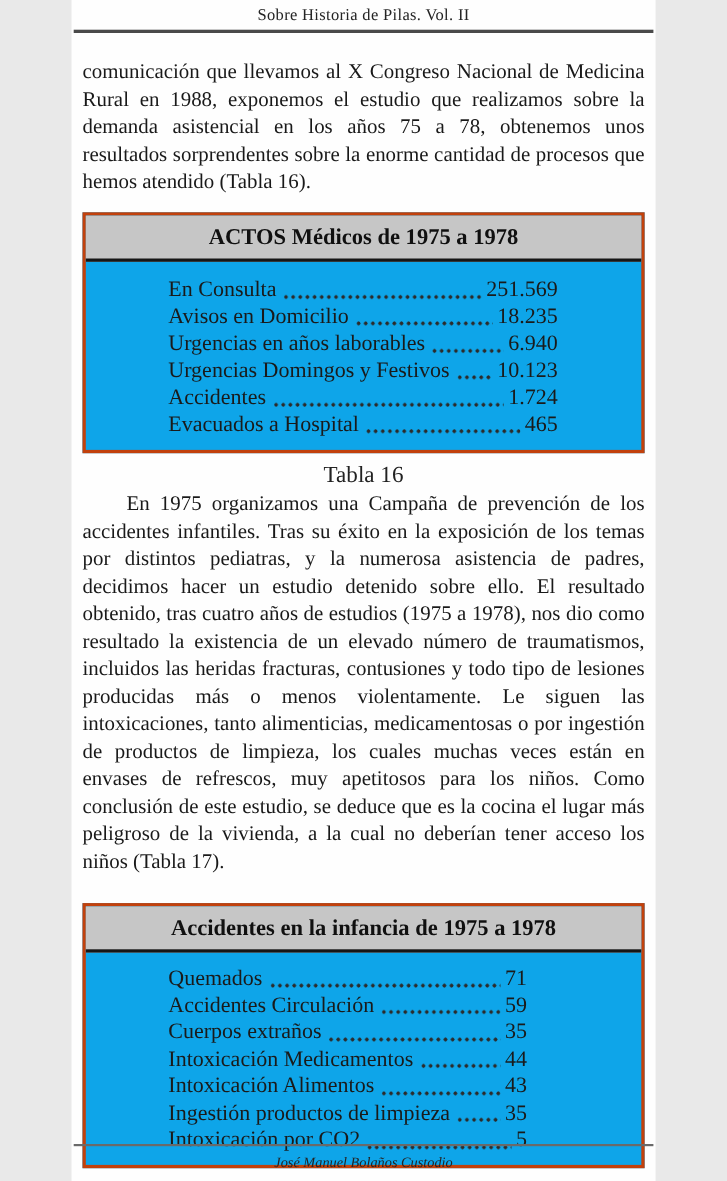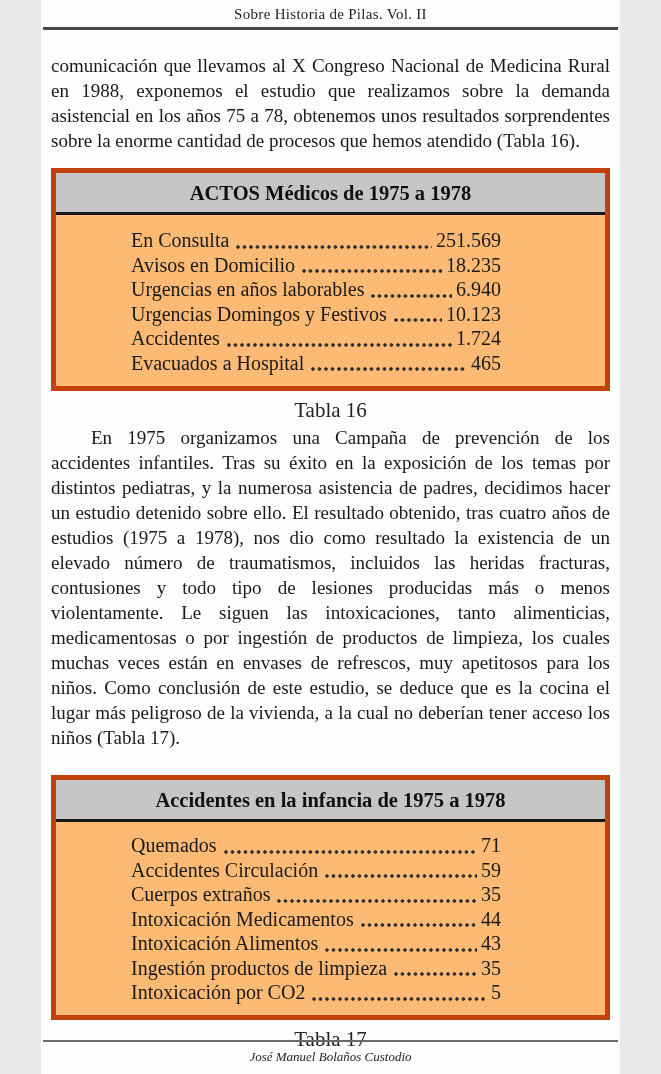--- a/index.html
+++ b/index.html
@@ -1,19 +1,19 @@
 <!DOCTYPE html>
 <html lang="es"><head>
 <meta charset="utf-8">
 <style>
   * { margin:0; padding:0; box-sizing:border-box; }
   html,body { background:#e9e9e9; }
   .page {
     position:relative;
-    width:579px; height:1074px;
+    width:531px; height:1074px;
     margin:0 auto;
     background:#fefefe;
     color:#1c1c1c;
     font-family:"Liberation Serif", serif;
     overflow:hidden;
   }
   
   .running-header { padding-top:6px; }
   .running-header .htitle {
     text-align:center;
@@ -33,36 +33,36 @@
     line-height:25px;
     text-align:justify;
     color:#191919;
   }
   .para-intro { margin-top:23px; }
   .para-main  { margin-top:2px; text-indent:40px; }
   b { font-weight:normal; }
 
   
   .table-box {
-    border:5px solid #c2410c;
-    background:#fdba74;
+    border:3px solid #c2410c;
+    background:#0ea5e9;
   }
   .box-16 { margin-top:15px; }
   .box-17 { margin-top:25px; }
   .table-box-header {
     background:#c6c6c6;
     border-bottom:3px solid #161616;
     text-align:center;
     font-weight:bold;
     font-size:20.5px;
     line-height:22px;
     padding:9px 4px 8px 4px;
     color:#101010;
   }
-  .table-box-body { padding:13px 104px 11px 75px; }
+  .table-box-body { padding:13px 76px 11px 75px; }
   .box-17 .table-box-body { padding:11px 104px 10px 75px; }
   .leader-row {
     display:flex;
     align-items:baseline;
     font-size:20px;
     line-height:24.5px;
     color:#1a1a1a;
   }
   .leader-label { white-space:nowrap; }
   .leader-dots {

